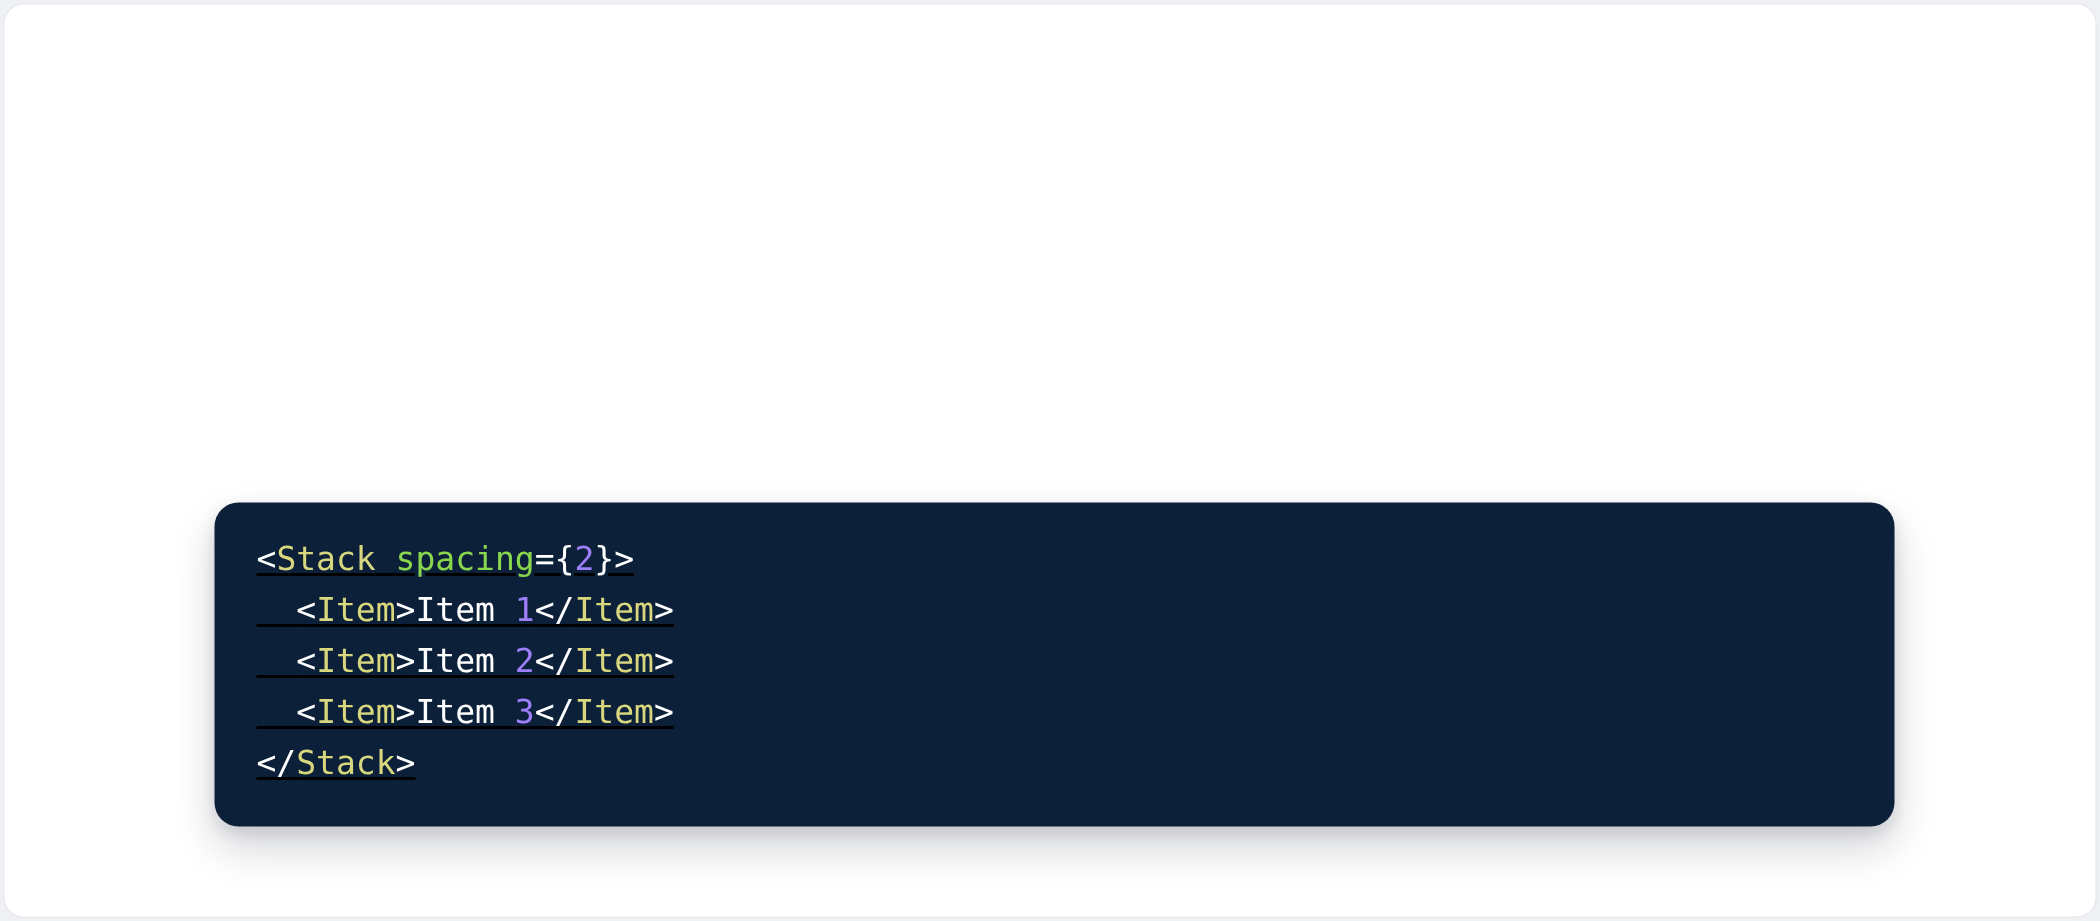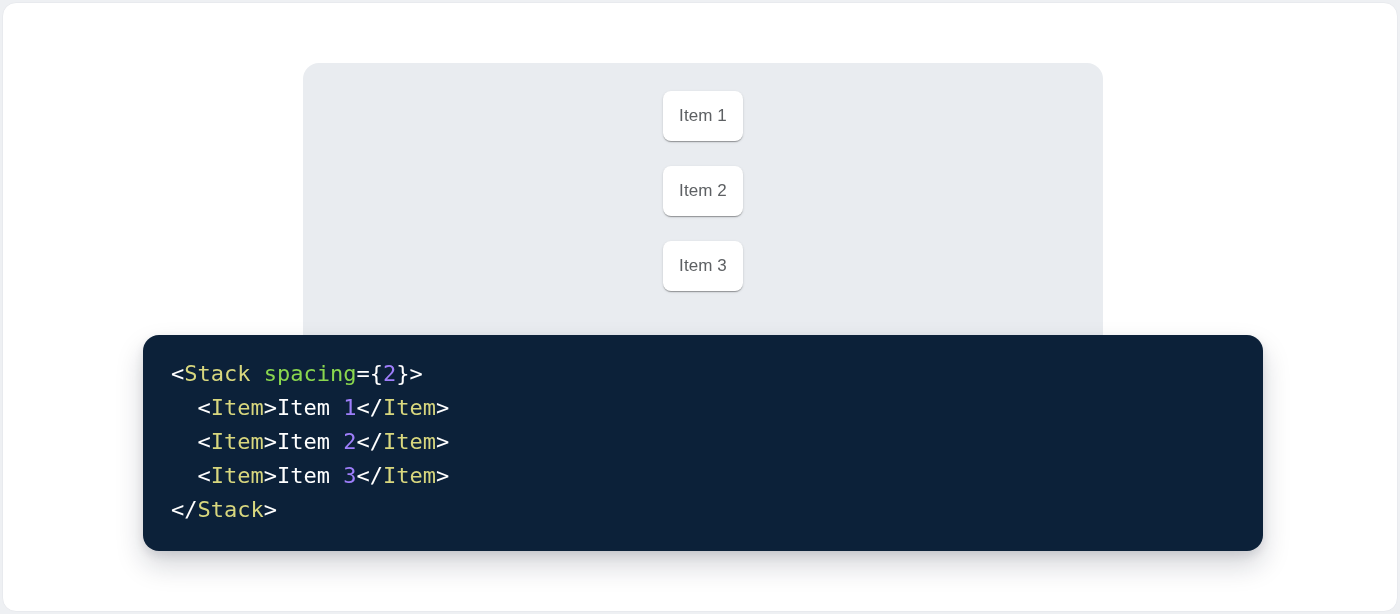--- a/index.html
+++ b/index.html
@@ -65,39 +65,26 @@
     border-radius: 16px;
     padding: 22px 28px;
     z-index: 2;
     box-shadow: 0 14px 28px rgba(15, 23, 42, 0.18),
                 0 4px 10px rgba(15, 23, 42, 0.10);
     font-family: "DejaVu Sans Mono", "Liberation Mono", monospace;
     font-size: 22px;
     line-height: 34px;
     white-space: pre;
   }
-  .code-line { height: 34px; }
+  .code-line { height: 34px; text-decoration: underline; }
 </style>
 </head>
 <body>
 
 <div class="page-bg" style="background-color: rgb(238, 240, 243);">
 
   <div class="surface">
 
-    <div class="demo-panel" style="background-color: rgb(233, 236, 240);">
-      <div class="stack">
-        <div class="item-card">
-          <span style="color: rgb(93, 96, 99);">Item 1</span>
-        </div>
-        <div class="item-card">
-          <span style="color: rgb(93, 96, 99);">Item 2</span>
-        </div>
-        <div class="item-card">
-          <span style="color: rgb(93, 96, 99);">Item 3</span>
-        </div>
-      </div>
-    </div>
 
     <div class="code-block" style="background-color: rgb(12, 33, 57);"><div class="code-line"><span style="color: rgb(255, 255, 255);">&lt;</span><span style="color: rgb(216, 215, 126);">Stack</span><span style="color: rgb(255, 255, 255);"> </span><span style="color: rgb(138, 215, 78);">spacing</span><span style="color: rgb(255, 255, 255);">={</span><span style="color: rgb(158, 126, 250);">2</span><span style="color: rgb(255, 255, 255);">}&gt;</span></div><div class="code-line"><span style="color: rgb(255, 255, 255);">  </span><span style="color: rgb(255, 255, 255);">&lt;</span><span style="color: rgb(216, 215, 126);">Item</span><span style="color: rgb(255, 255, 255);">&gt;</span><span style="color: rgb(255, 255, 255);">Item </span><span style="color: rgb(158, 126, 250);">1</span><span style="color: rgb(255, 255, 255);">&lt;/</span><span style="color: rgb(216, 215, 126);">Item</span><span style="color: rgb(255, 255, 255);">&gt;</span></div><div class="code-line"><span style="color: rgb(255, 255, 255);">  </span><span style="color: rgb(255, 255, 255);">&lt;</span><span style="color: rgb(216, 215, 126);">Item</span><span style="color: rgb(255, 255, 255);">&gt;</span><span style="color: rgb(255, 255, 255);">Item </span><span style="color: rgb(158, 126, 250);">2</span><span style="color: rgb(255, 255, 255);">&lt;/</span><span style="color: rgb(216, 215, 126);">Item</span><span style="color: rgb(255, 255, 255);">&gt;</span></div><div class="code-line"><span style="color: rgb(255, 255, 255);">  </span><span style="color: rgb(255, 255, 255);">&lt;</span><span style="color: rgb(216, 215, 126);">Item</span><span style="color: rgb(255, 255, 255);">&gt;</span><span style="color: rgb(255, 255, 255);">Item </span><span style="color: rgb(158, 126, 250);">3</span><span style="color: rgb(255, 255, 255);">&lt;/</span><span style="color: rgb(216, 215, 126);">Item</span><span style="color: rgb(255, 255, 255);">&gt;</span></div><div class="code-line"><span style="color: rgb(255, 255, 255);">&lt;/</span><span style="color: rgb(216, 215, 126);">Stack</span><span style="color: rgb(255, 255, 255);">&gt;</span></div></div>
 
   </div>
 </div>
 
 </body></html>

